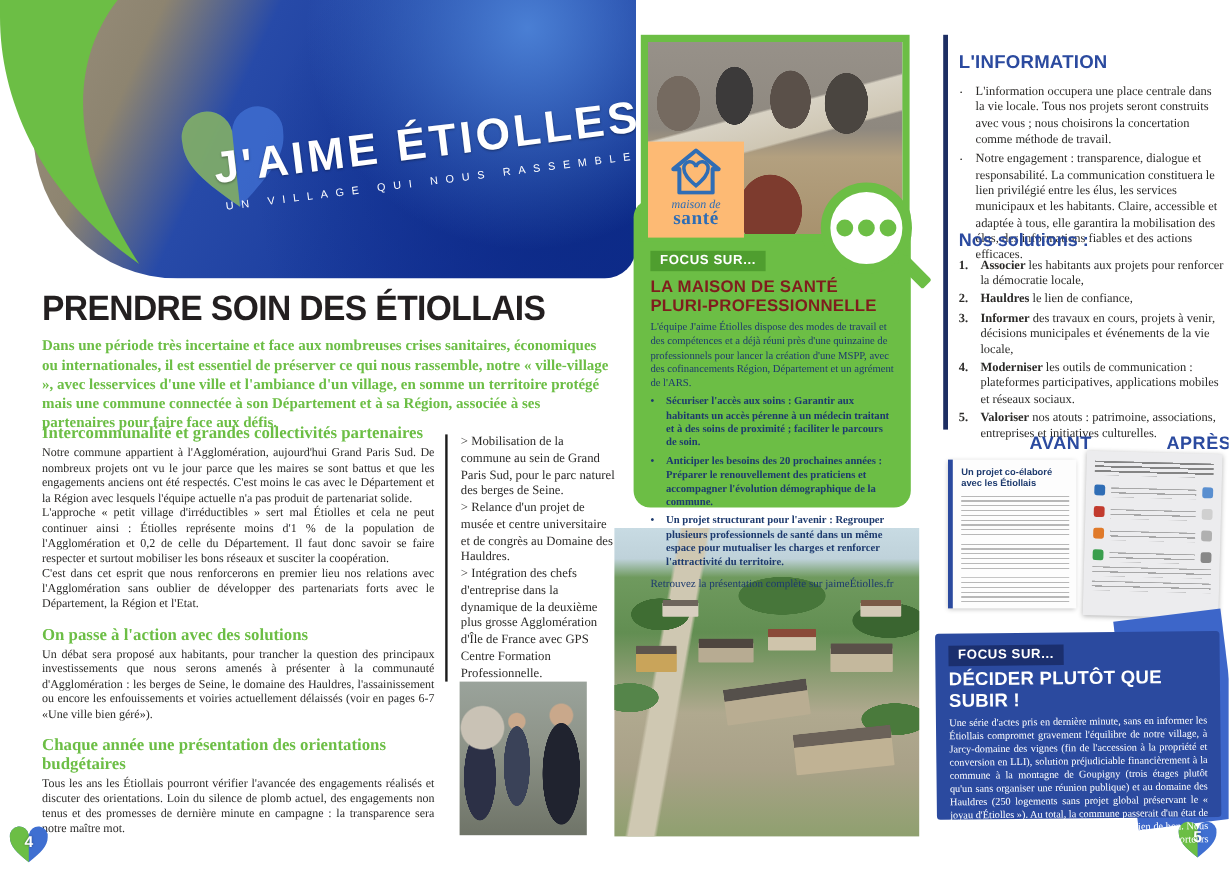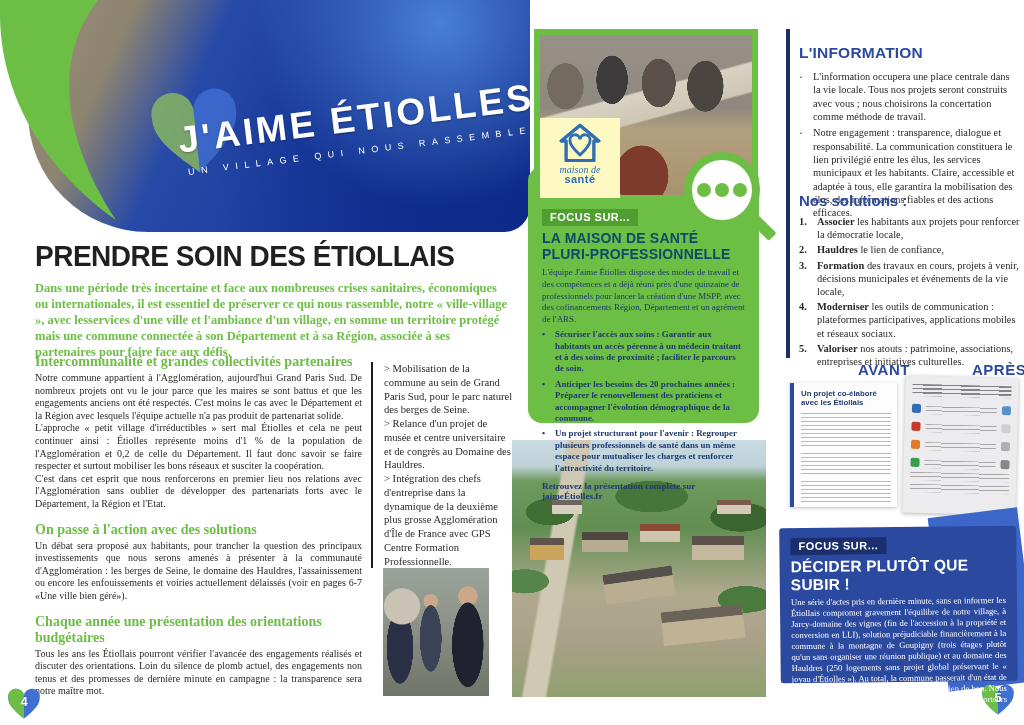--- a/index.html
+++ b/index.html
@@ -44,40 +44,40 @@
       radial-gradient(circle at 45% 26%, #caa98c 0 6%, rgba(0,0,0,0) 7%),
       radial-gradient(circle at 80% 22%, #c9a88b 0 7%, rgba(0,0,0,0) 8%),
       radial-gradient(circle at 15% 32%, #d8cdb9 0 9%, rgba(0,0,0,0) 10%),
       linear-gradient(180deg, #9aa39b 0%, #8e9489 40%, #6f7468 100%);
   }
 
   
   .green-box { position:absolute; left:528px; top:167px; width:231px; height:256px; background:#6cbe45; border-radius:14px; z-index:1; }
   .green-box-inner { padding:40px 13px 10px 14px; }
   .focus-label { display:inline-block; font-family:"Liberation Sans", sans-serif; font-weight:700; font-size:11px; letter-spacing:.5px; color:#fff; background:#4f9e2f; padding:2px 8px 3px; }
-  .gb-title { font-family:"Liberation Sans", sans-serif; font-weight:700; color:#0c4a6e; font-size:14px; line-height:1.12; margin-top:5px; letter-spacing:.2px; }
+  .gb-title { font-family:"Liberation Sans", sans-serif; font-weight:700; color:#7f1d1d; font-size:14px; line-height:1.12; margin-top:5px; letter-spacing:.2px; }
   .gb-intro { color:#1d3a6e; font-size:8.9px; line-height:1.3; margin-top:5px; font-weight:400; }
   .gb-bullet { display:flex; color:#1d3a6e; font-size:8.9px; line-height:1.28; margin-top:4px; font-weight:600; }
   .gb-bullet .dot { width:13px; flex:0 0 13px; }
   .gb-bullet b { font-weight:800; }
-  .gb-footer { color:#1d3a6e; font-size:9.2px; font-weight:700; margin-top:7px; }
+  .gb-footer { color:#1d3a6e; font-size:9.2px; font-weight:400; margin-top:7px; }
   .meeting-photo { position:absolute; left:534px; top:29px; width:224px; height:172px; z-index:2;
     border:6px solid #6cbe45;
     background:
       radial-gradient(ellipse 30px 38px at 12% 32%, #756a60 0 60%, rgba(0,0,0,0) 61%),
       radial-gradient(ellipse 26px 40px at 34% 28%, #3c3a3a 0 60%, rgba(0,0,0,0) 61%),
       radial-gradient(ellipse 28px 40px at 56% 30%, #5a5049 0 60%, rgba(0,0,0,0) 61%),
       radial-gradient(ellipse 30px 42px at 78% 32%, #4a4540 0 60%, rgba(0,0,0,0) 61%),
       radial-gradient(ellipse 44px 50px at 48% 88%, #7d3b2e 0 60%, rgba(0,0,0,0) 61%),
       linear-gradient(165deg, rgba(216,210,196,0) 38%, #d8d2c4 39%, #cfc7b4 52%, rgba(0,0,0,0) 53%),
       linear-gradient(180deg, #979189 0%, #8e887f 45%, #b3a07f 60%, #a8926e 100%);
   }
-  .msante-logo { position:absolute; left:540px; top:118px; width:80px; height:80px; background:#fef9c3; z-index:3; text-align:center; padding-top:4px; }
+  .msante-logo { position:absolute; left:540px; top:118px; width:80px; height:80px; background:#fdba74; z-index:3; text-align:center; padding-top:4px; }
   .msante-script { font-style:italic; color:#2f6db5; font-size:10px; margin-top:-2px; }
-  .msante-word { font-family:Liberation Sans, sans-serif; font-weight:700; color:#2f6db5; font-size:11px; line-height:.85; letter-spacing:.5px; }
+  .msante-word { font-family:Liberation Serif, serif; font-weight:700; color:#2f6db5; font-size:16px; line-height:.85; letter-spacing:.5px; }
   .magnifier { position:absolute; left:684px; top:152px; width:76px; height:76px; border:8px solid #6cbe45; border-radius:50%; background:#fff; z-index:3; display:flex; align-items:center; justify-content:center; gap:4px; }
   .magnifier .mdot { width:14px; height:14px; border-radius:50%; background:#6cbe45; }
   .mag-handle { position:absolute; left:747px; top:221px; width:30px; height:11px; background:#6cbe45; transform:rotate(45deg); z-index:3; border-radius:2px; }
 
   .aerial-photo { position:absolute; left:512px; top:440px; width:254px; height:257px;
     background:
       radial-gradient(ellipse 40px 22px at 15% 28%, #3f6d33 0 60%, rgba(0,0,0,0) 61%),
       radial-gradient(ellipse 60px 26px at 55% 22%, #47763a 0 60%, rgba(0,0,0,0) 61%),
       radial-gradient(ellipse 50px 24px at 90% 30%, #3a6530 0 60%, rgba(0,0,0,0) 61%),
       radial-gradient(ellipse 46px 22px at 92% 62%, #4a7a3c 0 60%, rgba(0,0,0,0) 61%),
@@ -235,21 +235,21 @@
     <div class="sol">
       <span class="num">1.</span>
       <span><b>Associer</b><span> les habitants aux projets pour renforcer la démocratie locale,</span></span>
     </div>
     <div class="sol">
       <span class="num">2.</span>
       <span><b>Hauldres</b><span> le lien de confiance,</span></span>
     </div>
     <div class="sol">
       <span class="num">3.</span>
-      <span><b>Formation</b><span> des travaux en cours, projets à venir, décisions municipales et événements de la vie locale,</span></span>
+      <span><b>Informer</b><span> des travaux en cours, projets à venir, décisions municipales et événements de la vie locale,</span></span>
     </div>
     <div class="sol">
       <span class="num">4.</span>
       <span><b>Moderniser</b><span> les outils de communication : plateformes participatives, applications mobiles et réseaux sociaux.</span></span>
     </div>
     <div class="sol">
       <span class="num">5.</span>
       <span><b>Valoriser</b><span> nos atouts : patrimoine, associations, entreprises et initiatives culturelles.</span></span>
     </div>
   </div>

